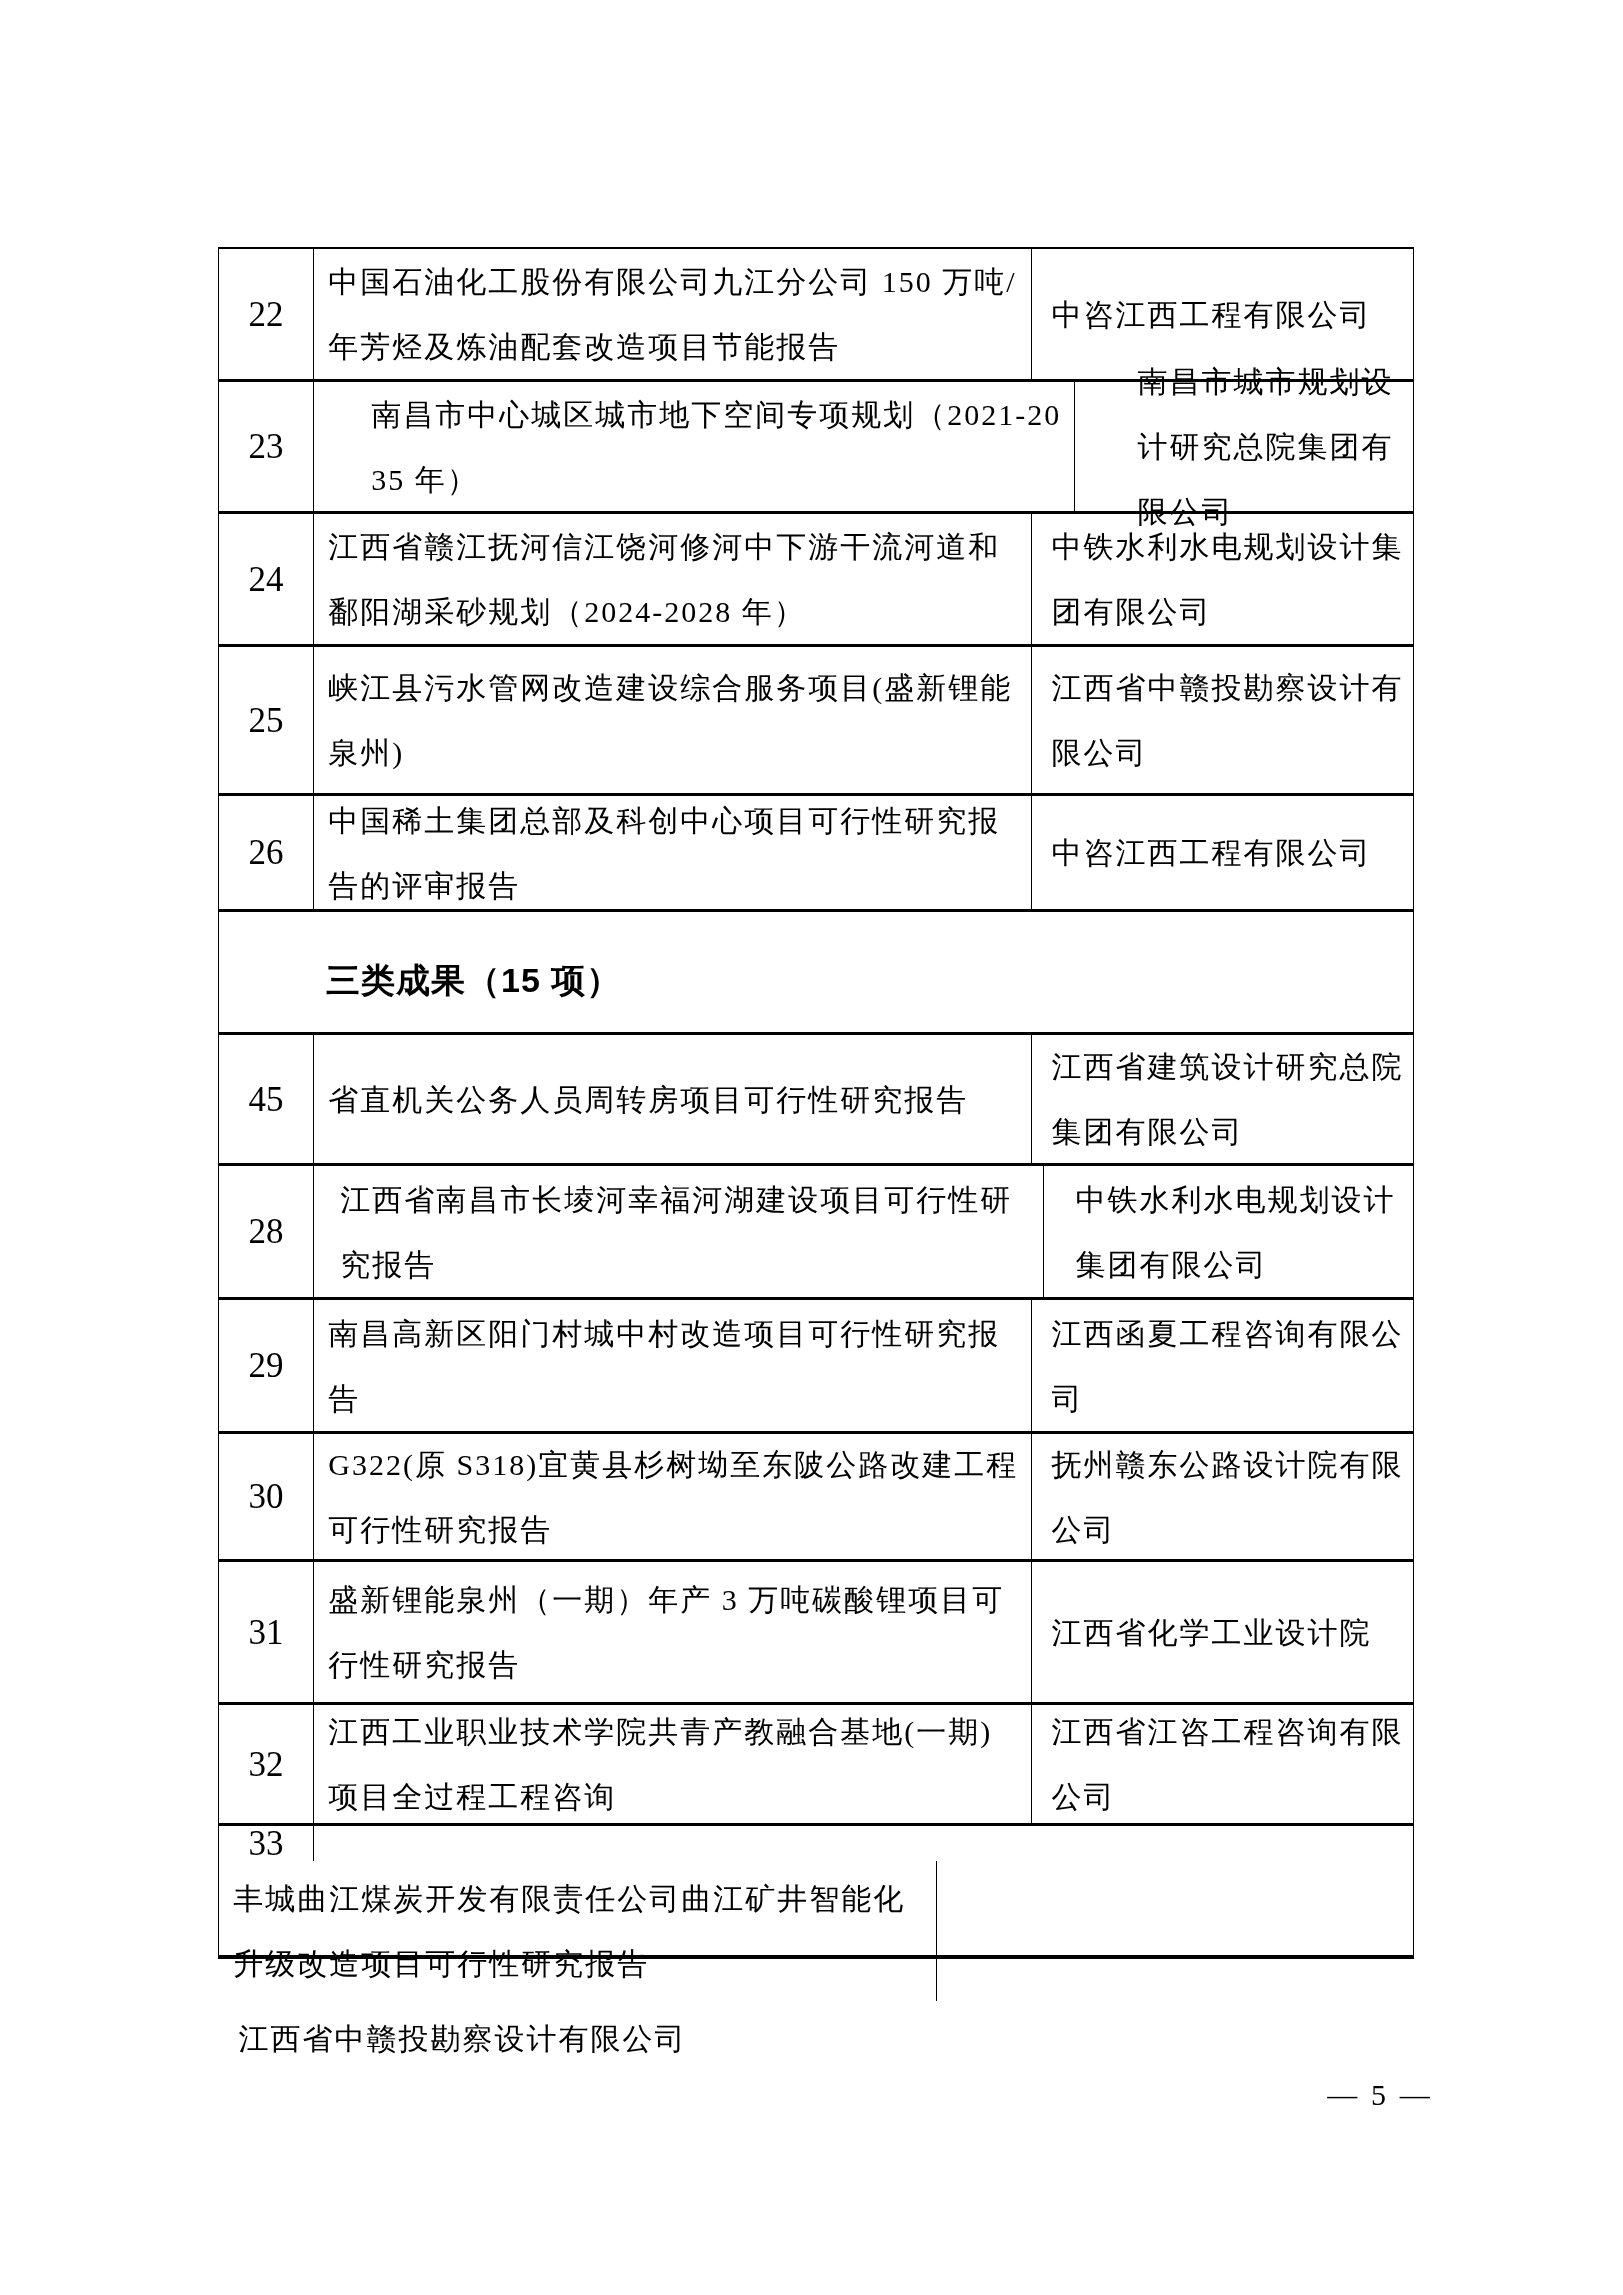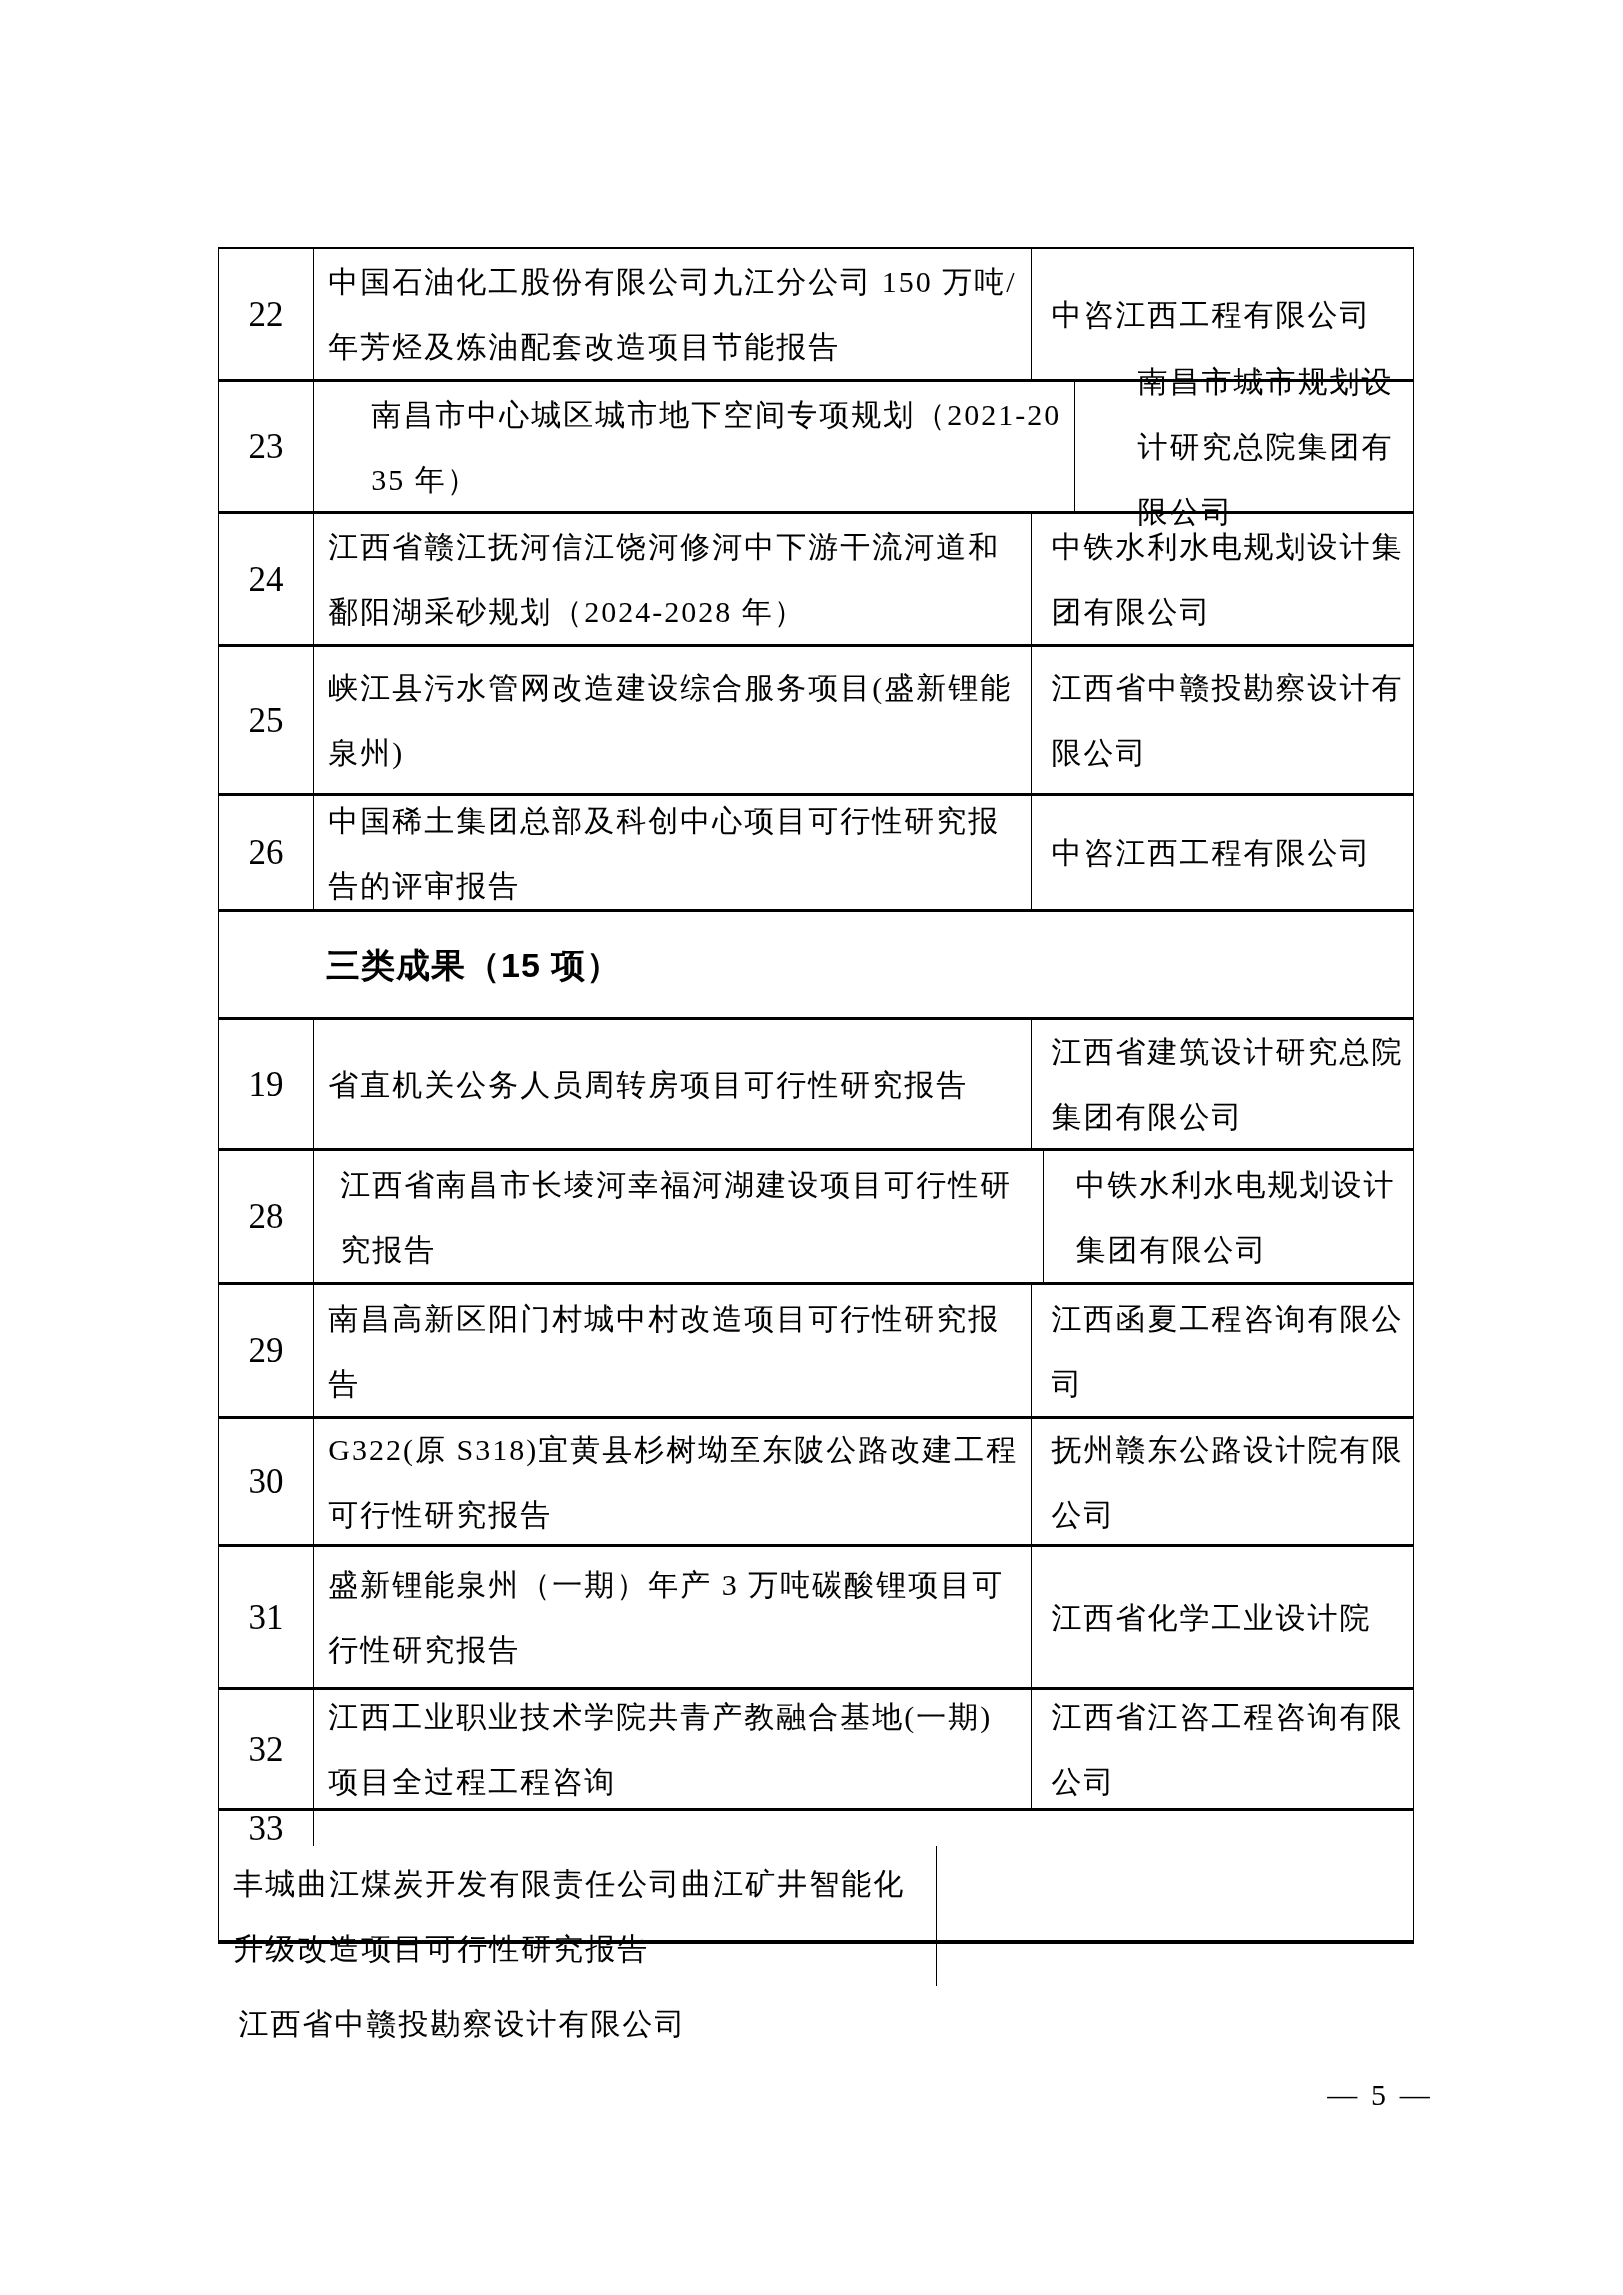--- a/index.html
+++ b/index.html
@@ -146,28 +146,28 @@
     <div class="cell cell-no">
       <span class="no-text">26</span>
     </div>
     <div class="cell cell-project">
       <span class="cell-text">中国稀土集团总部及科创中心项目可行性研究报告的评审报告</span>
     </div>
     <div class="cell cell-company">
       <span class="cell-text">中咨江西工程有限公司</span>
     </div>
   </div>
-      <div class="trow header-row" style="height: 108px;">
+      <div class="trow header-row" style="height: 108px; margin-top: 15px;">
     <div class="cell header-cell">
       <span class="header-text">三类成果（15 项）</span>
     </div>
   </div>
       <div class="trow" style="height: 131px;">
     <div class="cell cell-no">
-      <span class="no-text">19</span>
+      <span class="no-text">45</span>
     </div>
     <div class="cell cell-project">
       <span class="cell-text">省直机关公务人员周转房项目可行性研究报告</span>
     </div>
     <div class="cell cell-company">
       <span class="cell-text">江西省建筑设计研究总院集团有限公司</span>
     </div>
   </div>
       <div class="trow" style="height: 134px; gap: 12px;">
     <div class="cell cell-no">

